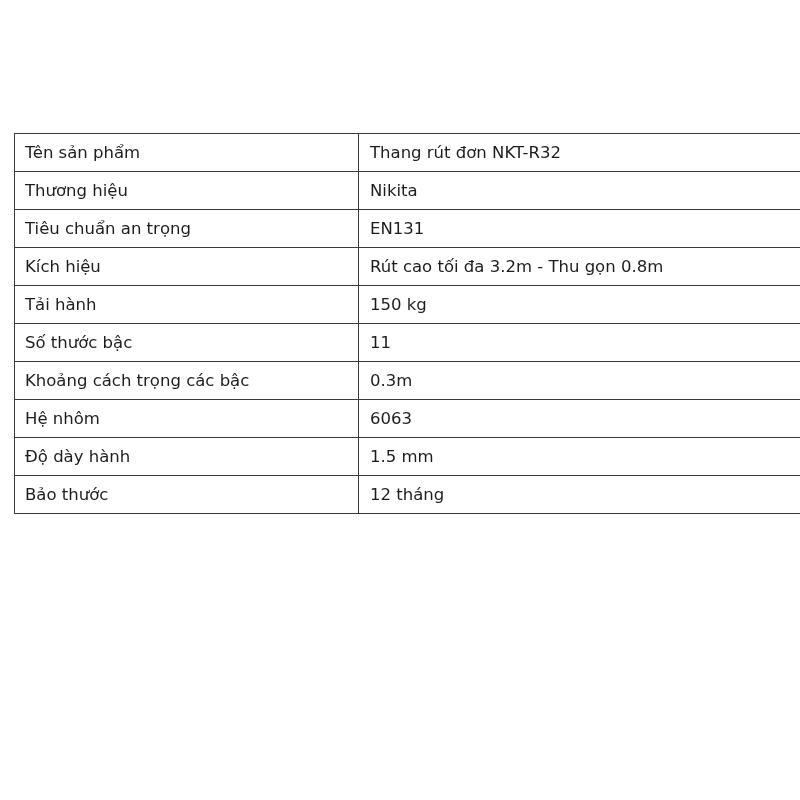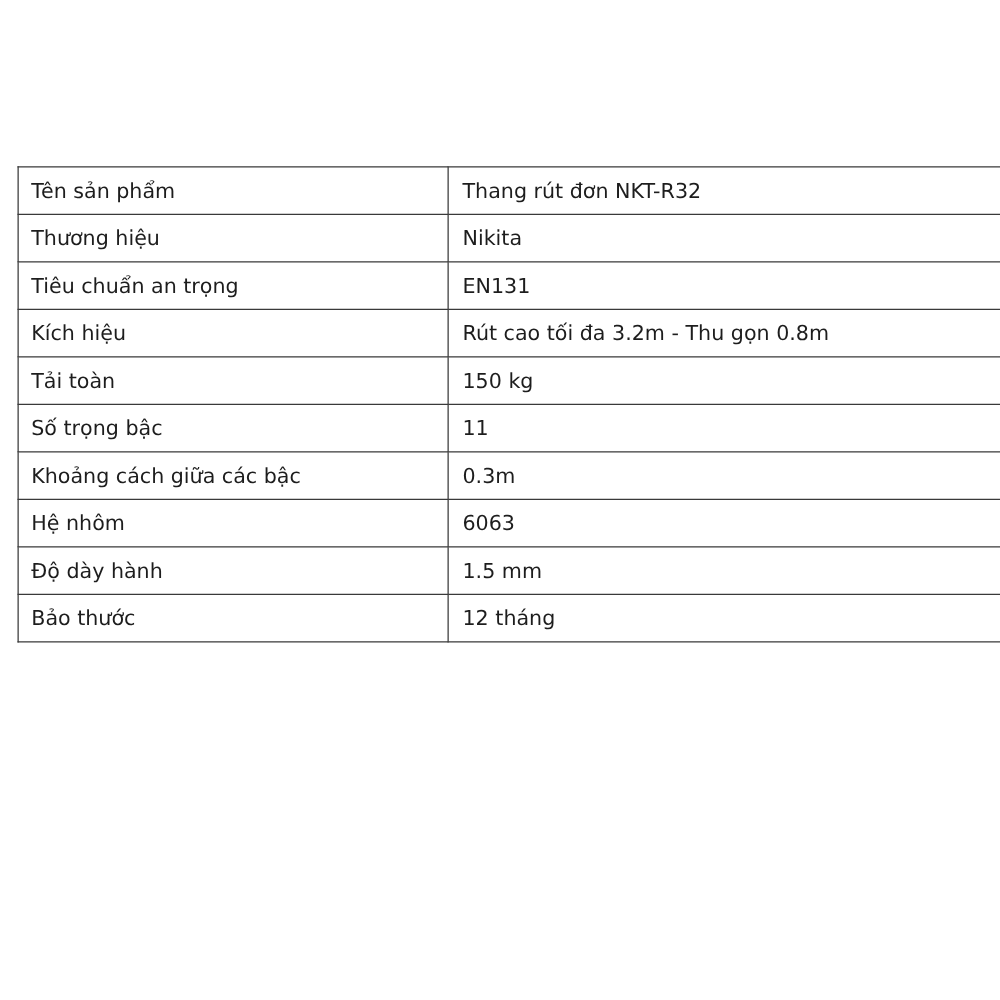--- a/index.html
+++ b/index.html
@@ -67,29 +67,29 @@
         </tr>
         <tr>
           <td class="label">Tiêu chuẩn an trọng</td>
           <td class="value">EN131</td>
         </tr>
         <tr>
           <td class="label">Kích hiệu</td>
           <td class="value">Rút cao tối đa 3.2m - Thu gọn 0.8m</td>
         </tr>
         <tr>
-          <td class="label">Tải toàn</td>
+          <td class="label">Tải hành</td>
           <td class="value">150 kg</td>
         </tr>
         <tr>
-          <td class="label">Số  trọng bậc</td>
+          <td class="label">Số  thước bậc</td>
           <td class="value">11</td>
         </tr>
         <tr>
-          <td class="label">Khoảng cách giữa các bậc</td>
+          <td class="label">Khoảng cách trọng các bậc</td>
           <td class="value">0.3m</td>
         </tr>
         <tr>
           <td class="label">Hệ nhôm</td>
           <td class="value">6063</td>
         </tr>
         <tr>
           <td class="label">Độ dày hành</td>
           <td class="value">1.5 mm</td>
         </tr>

